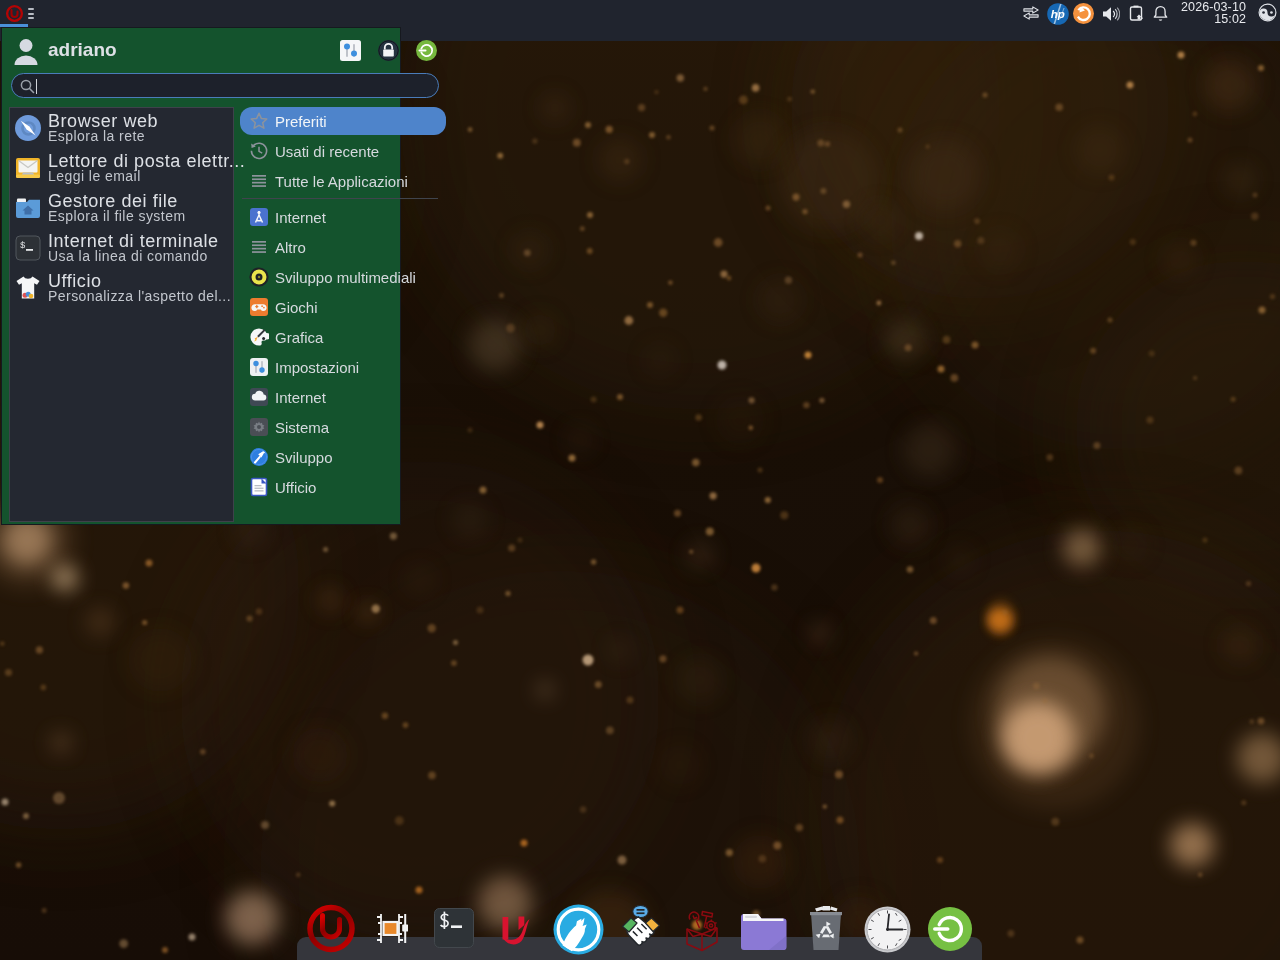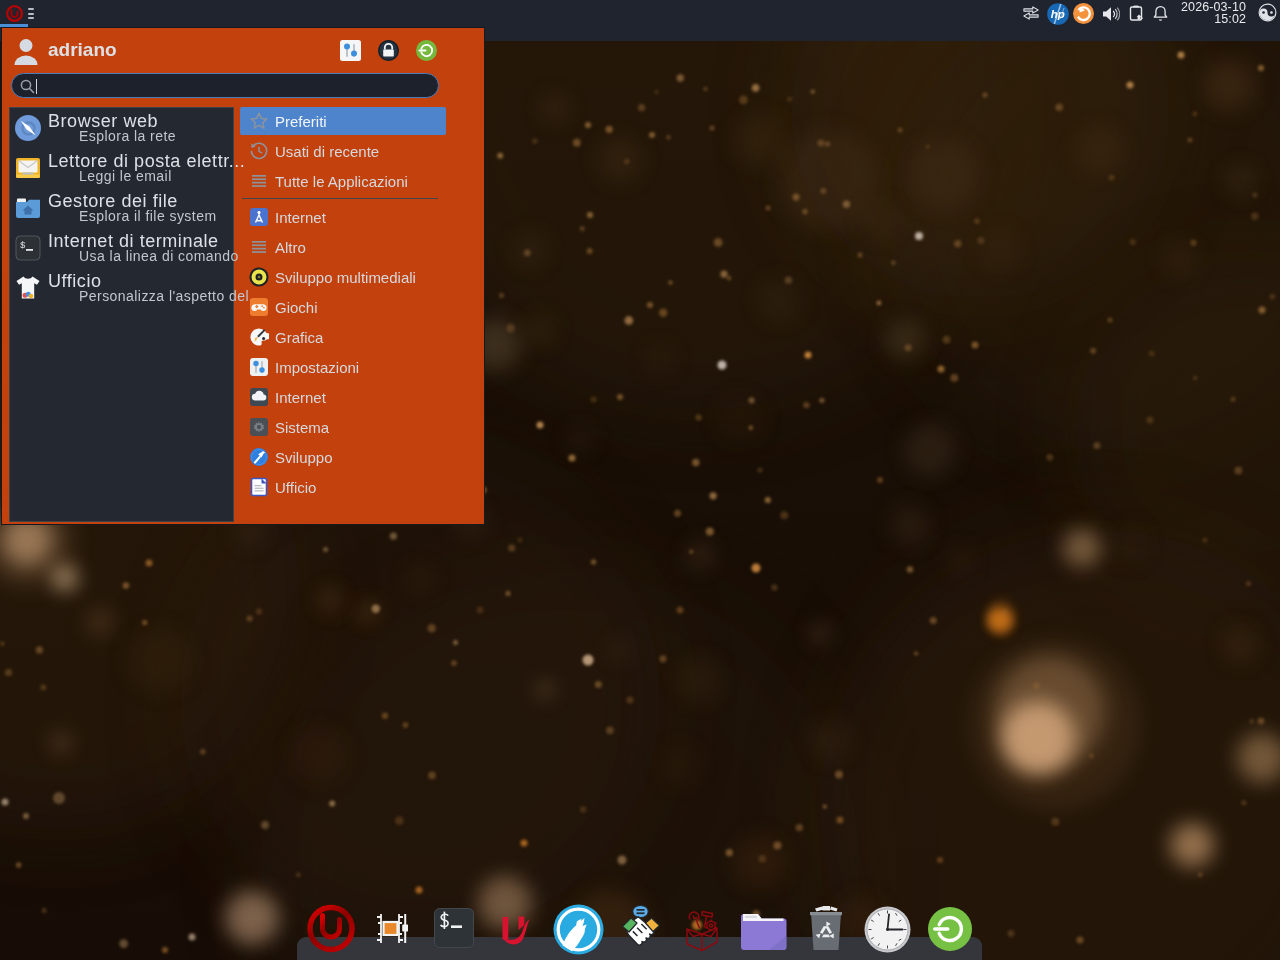--- a/index.html
+++ b/index.html
@@ -11,40 +11,40 @@
 #panel { position:absolute; left:0; top:0; width:1280px; height:41px;
   background:#20242e; z-index:10; }
 #ulogo { position:absolute; left:5px; top:4px; width:19px; height:19px; }
 #hamb { position:absolute; left:28px; top:8px; width:6px; height:11px; display:flex;
   flex-direction:column; justify-content:space-between; }
 #hamb div { height:2px; background:#b8bcc4; border-radius:1px; }
 #taskline { position:absolute; left:0; top:24px; width:28px; height:3px; background:#4a90d9; }
 #tray { position:absolute; left:0; top:0; width:1280px; height:27px; }
 #clockbox { color:#e8eaee; font-size:12.5px; line-height:11.5px; text-align:right; letter-spacing:0.1px; }
 
-#menu { position:absolute; left:1px; top:27px; width:484px; height:498px;
-  background:#c2410c; border:1px solid #16191f; z-index:20; }
+#menu { position:absolute; left:1px; top:27px; width:400px; height:498px;
+  background:#14532d; border:1px solid #16191f; z-index:20; }
 #userrow { position:absolute; left:0; top:0; width:100%; height:46px; }
 #avatar { position:absolute; left:11px; top:9px; }
 #uname { position:absolute; left:46px; top:11px; font-size:19px; font-weight:bold; color:#dde0e5; }
 .ubtn { position:absolute; top:12px; width:21px; height:21px; }
 #searchbox { position:absolute; left:9px; top:45px; width:428px; height:25px;
   background:#1d212b; border:1px solid #4a7cba; border-radius:13px; }
 #searchbox svg { position:absolute; left:8px; top:5px; }
 #cursor { position:absolute; left:24px; top:5px; width:1px; height:15px; background:#d0d4da; }
 
 #favbox { position:absolute; left:7px; top:79px; width:225px; height:415px;
   background:#242831; border:1px solid #3e424b; }
 .fav { position:relative; height:40px; }
 .fav .fic { position:absolute; left:5px; top:7px; width:26px; height:26px; }
 .fav .t1 { position:absolute; left:38px; top:3px; font-size:18px; font-weight:normal; color:#dde0e5; white-space:nowrap; letter-spacing:0.55px; }
-.fav .t2 { position:absolute; left:38px; top:20px; font-size:14px; color:#c2c6cd; white-space:nowrap; letter-spacing:0.45px;margin-left:31px; }
+.fav .t2 { position:absolute; left:38px; top:20px; font-size:14px; color:#c2c6cd; white-space:nowrap; letter-spacing:0.45px; }
 
 #cats { position:absolute; left:238px; top:79px; width:206px; }
-.cat { position:relative; height:28px; margin-bottom:2px; border-radius:2px; }
+.cat { position:relative; height:28px; margin-bottom:2px; border-radius:12px; }
 .cat.sel { background:#4e84cb; }
 .cat .cic { position:absolute; left:9px; top:4px; width:20px; height:20px; }
 .cat .cl { position:absolute; left:35px; top:5.5px; font-size:15px; color:#d6d9de; }
 .cat.sel .cl { color:#f2f5f8; }
 #catsep { height:1px; background:#40444d; margin:3px 8px 4px 2px; }
 
 #dockbar { position:absolute; left:297px; top:937px; width:685px; height:23px;
   background:#35363c; border-radius:9px 9px 0 0; z-index:5; }
 .dicon { position:absolute; z-index:6; }
 </style>

